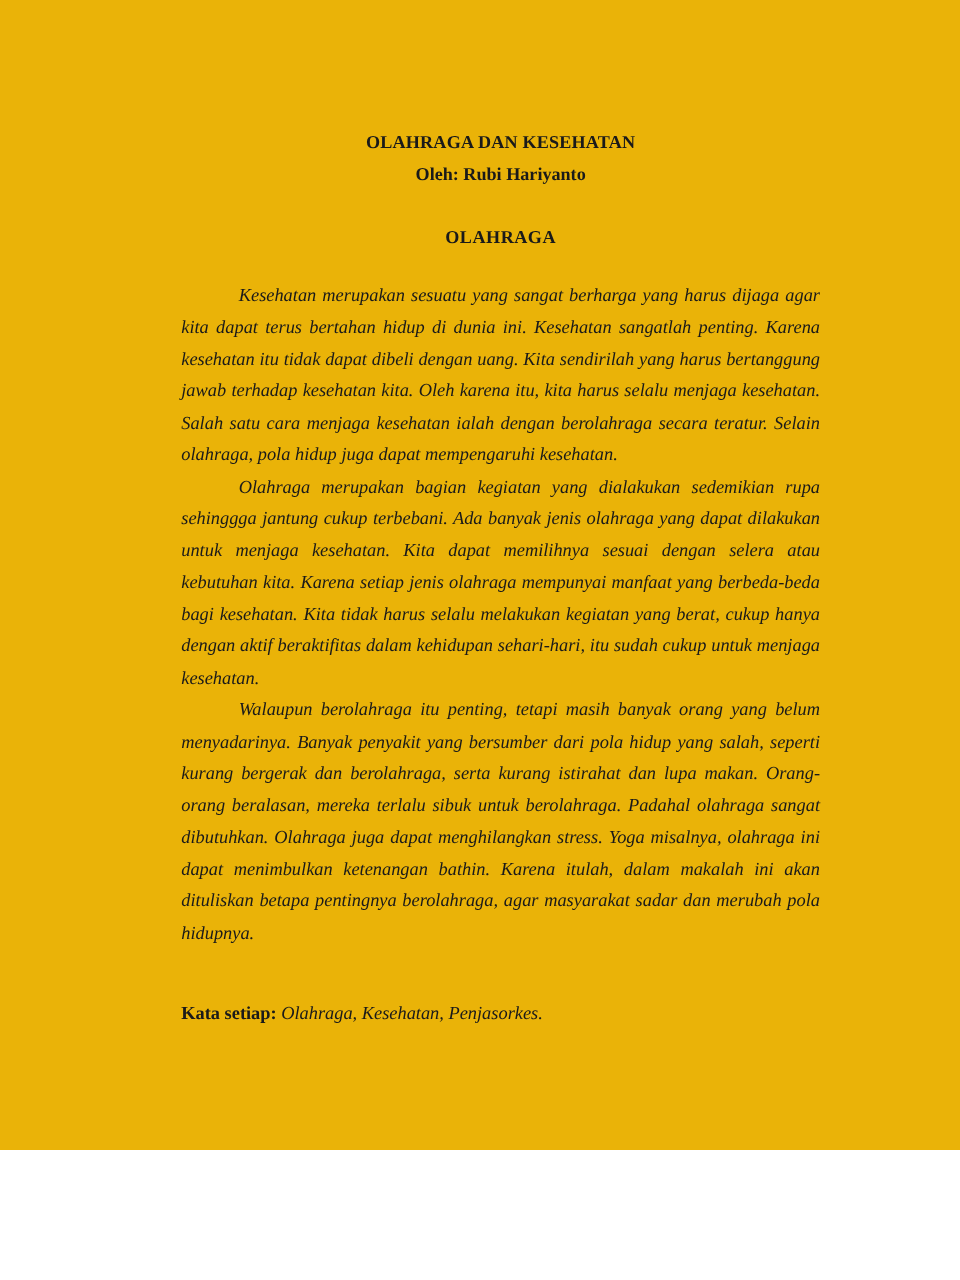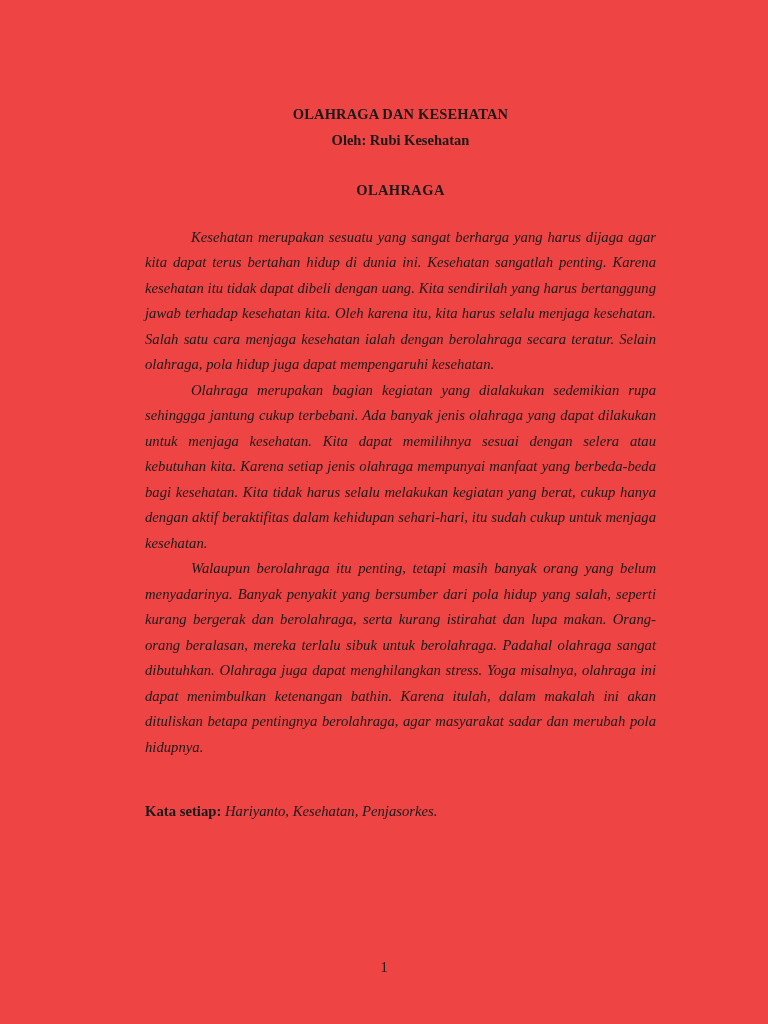--- a/index.html
+++ b/index.html
@@ -5,23 +5,23 @@
 <style>
   html, body {
     margin: 0;
     padding: 0;
     background: #ffffff;
   }
 
   .page {
     position: relative;
     width: 768px;
-    height: 1024px;
+    height: 920px;
     margin: 0 auto;
-    background: #ef4444;
+    background: #eab308;
     overflow: hidden;
     font-family: "Liberation Serif", "DejaVu Serif", serif;
     color: #1a1a1a;
   }
 
   
   .content {
     position: absolute;
     left: 145px;
     top: 0;
@@ -103,31 +103,31 @@
 </style>
 </head>
 <body>
 
 <div class="page">
 
   <div class="content">
 
     <h1 class="doc-title">OLAHRAGA DAN KESEHATAN</h1>
 
-    <p class="doc-author">Oleh: Rubi Kesehatan</p>
+    <p class="doc-author">Oleh: Rubi Hariyanto</p>
 
     <h2 class="section-heading">OLAHRAGA</h2>
 
     <div class="abstract-body">
       <p class="para">Kesehatan merupakan sesuatu yang sangat berharga yang harus dijaga agar kita dapat terus bertahan hidup di dunia ini. Kesehatan sangatlah penting. Karena kesehatan itu tidak dapat dibeli dengan uang. Kita sendirilah yang harus bertanggung jawab terhadap kesehatan kita. Oleh karena itu, kita harus selalu menjaga kesehatan. Salah satu cara menjaga kesehatan ialah dengan berolahraga secara teratur. Selain olahraga, pola hidup juga dapat mempengaruhi kesehatan.</p>
       <p class="para">Olahraga merupakan bagian kegiatan yang dialakukan sedemikian rupa sehinggga jantung cukup terbebani. Ada banyak jenis olahraga yang dapat dilakukan untuk menjaga kesehatan. Kita dapat memilihnya sesuai dengan selera atau kebutuhan kita. Karena setiap jenis olahraga mempunyai manfaat yang berbeda-beda bagi kesehatan. Kita tidak harus selalu melakukan kegiatan yang berat, cukup hanya dengan aktif beraktifitas dalam kehidupan sehari-hari, itu sudah cukup untuk menjaga kesehatan.</p>
       <p class="para">Walaupun berolahraga itu penting, tetapi masih banyak orang yang belum menyadarinya. Banyak penyakit yang bersumber dari pola hidup yang salah, seperti kurang bergerak dan berolahraga, serta kurang istirahat dan lupa makan. Orang-orang beralasan, mereka terlalu sibuk untuk berolahraga. Padahal olahraga sangat dibutuhkan. Olahraga juga dapat menghilangkan stress. Yoga misalnya, olahraga ini dapat menimbulkan ketenangan bathin. Karena itulah, dalam makalah ini akan dituliskan betapa pentingnya berolahraga, agar masyarakat sadar dan merubah pola hidupnya.</p>
     </div>
 
     <p class="keywords">
-      <span class="kw-label">Kata setiap:</span><span> </span><span class="kw-values">Hariyanto, Kesehatan, Penjasorkes.</span>
+      <span class="kw-label">Kata setiap:</span><span> </span><span class="kw-values">Olahraga, Kesehatan, Penjasorkes.</span>
     </p>
 
   </div>
 
   <div class="page-number">1</div>
 
 </div>
 
 </body></html>

